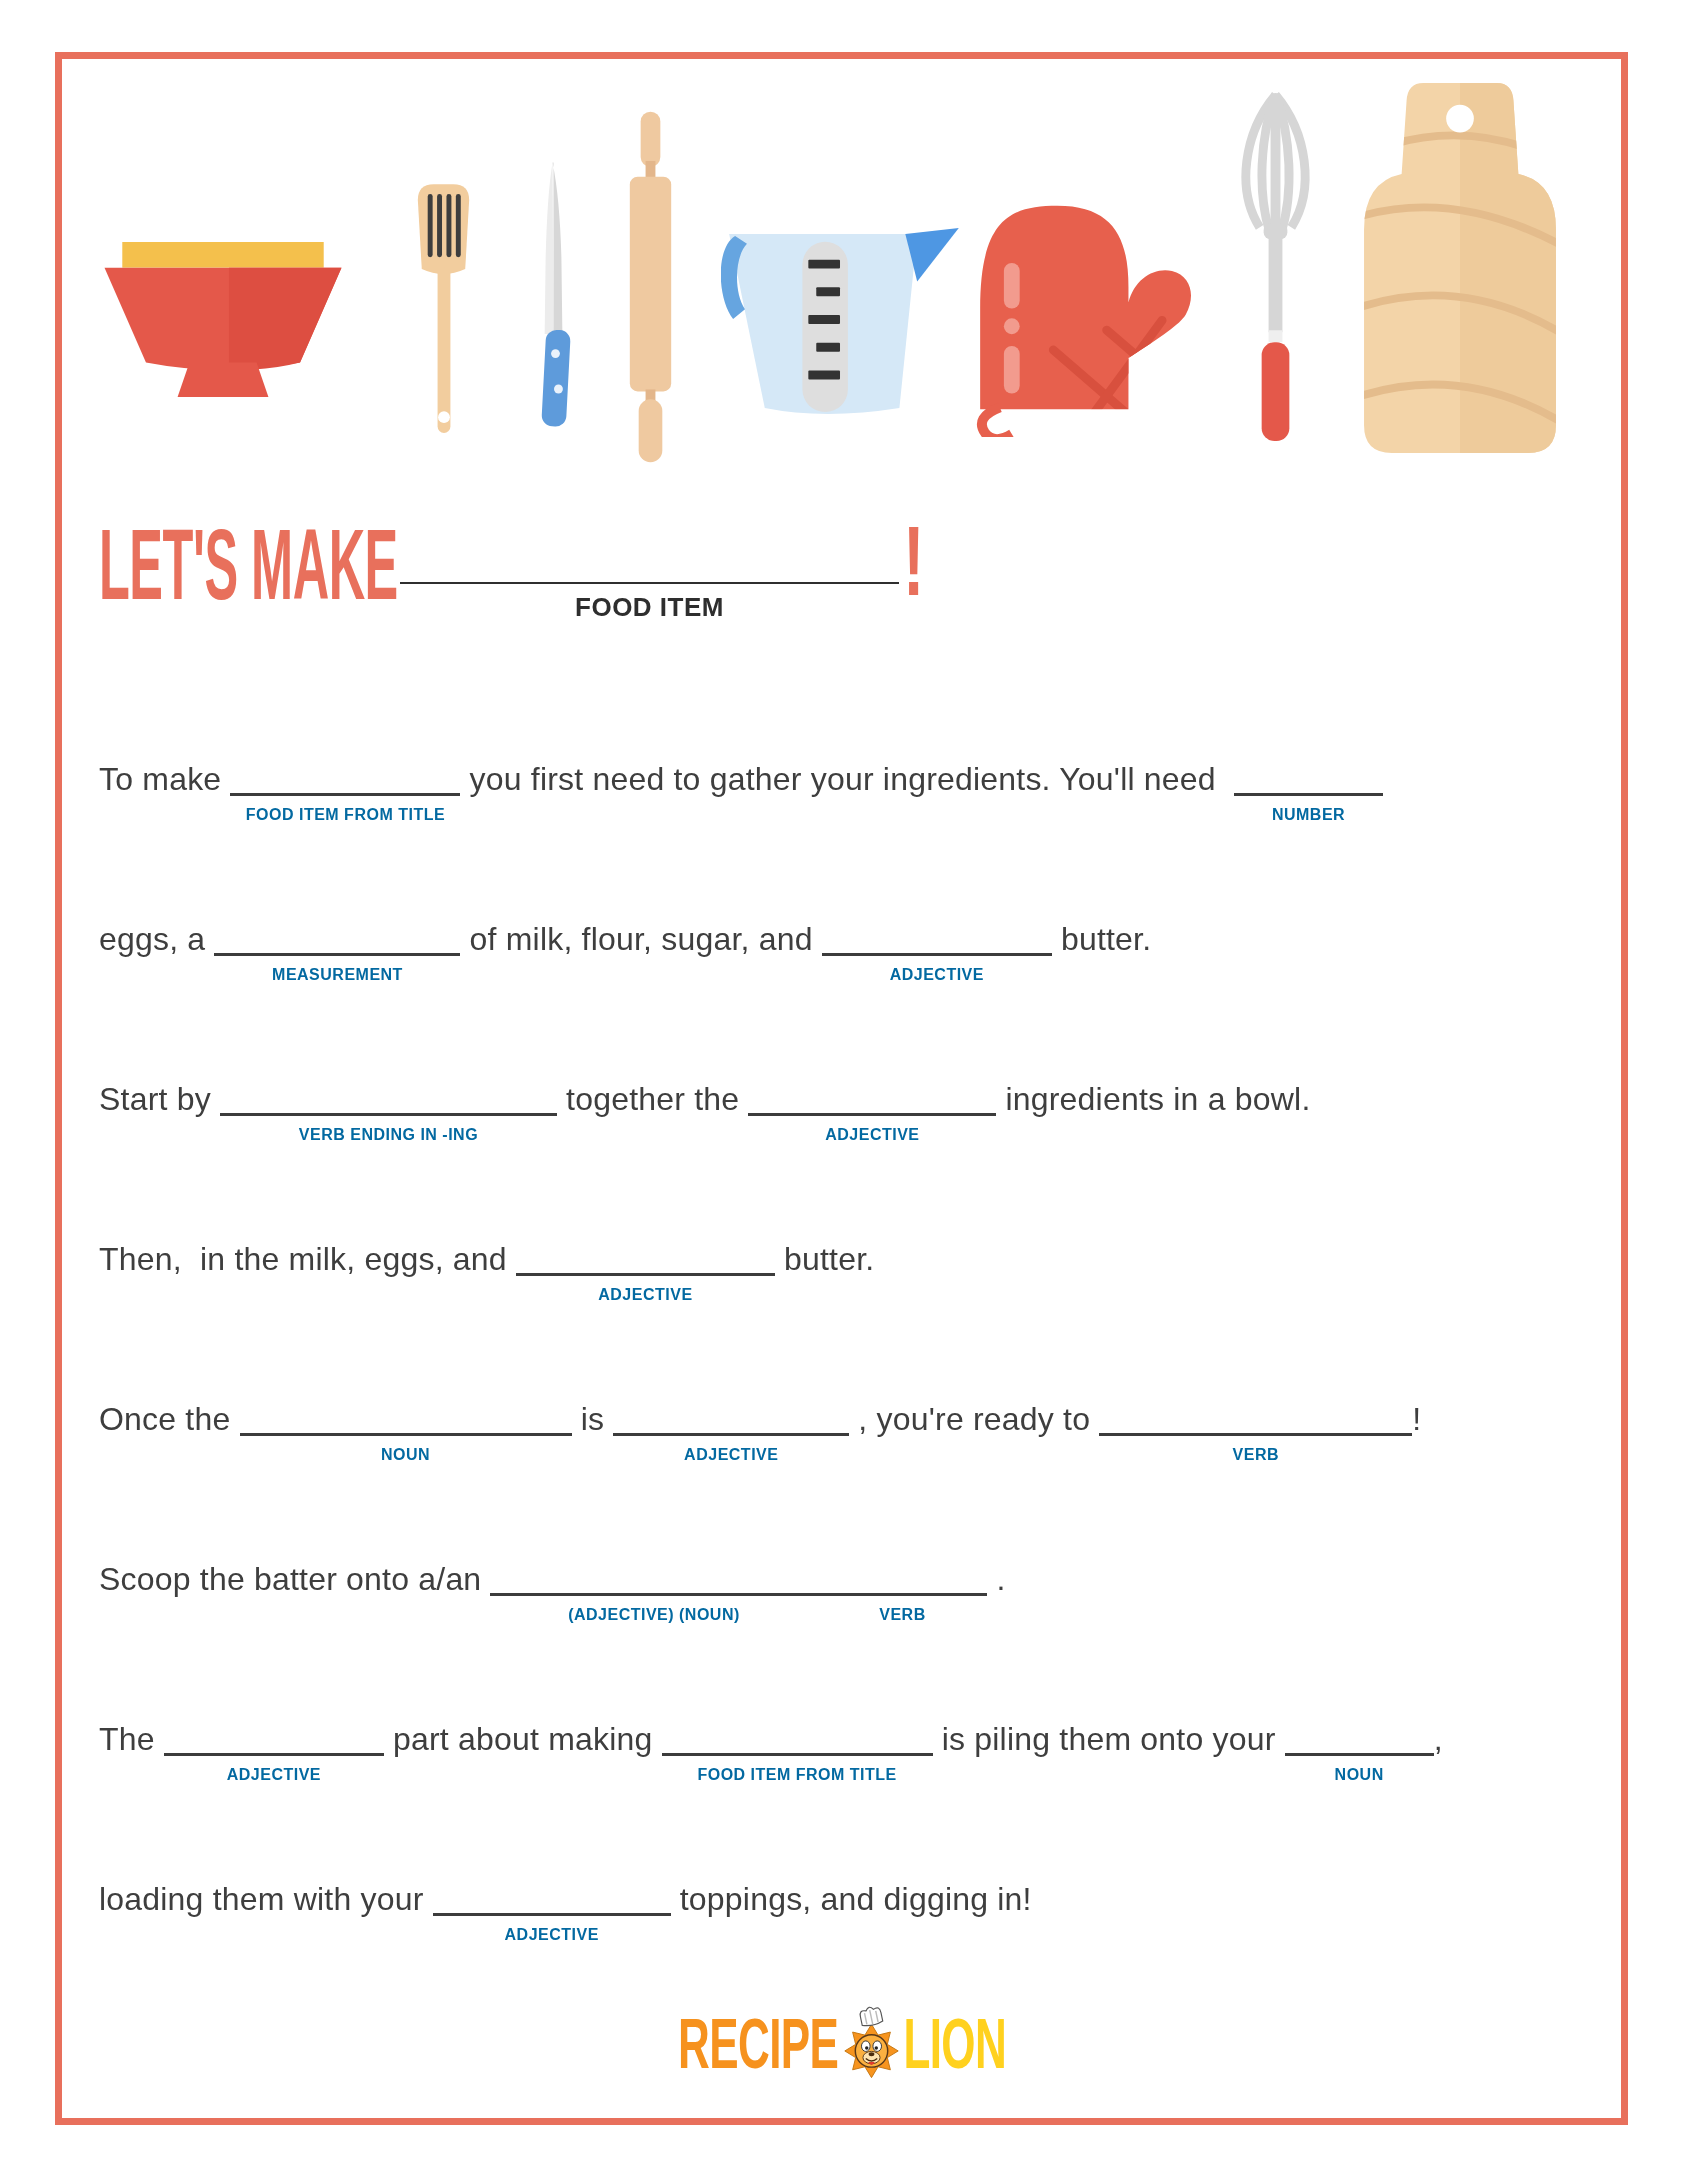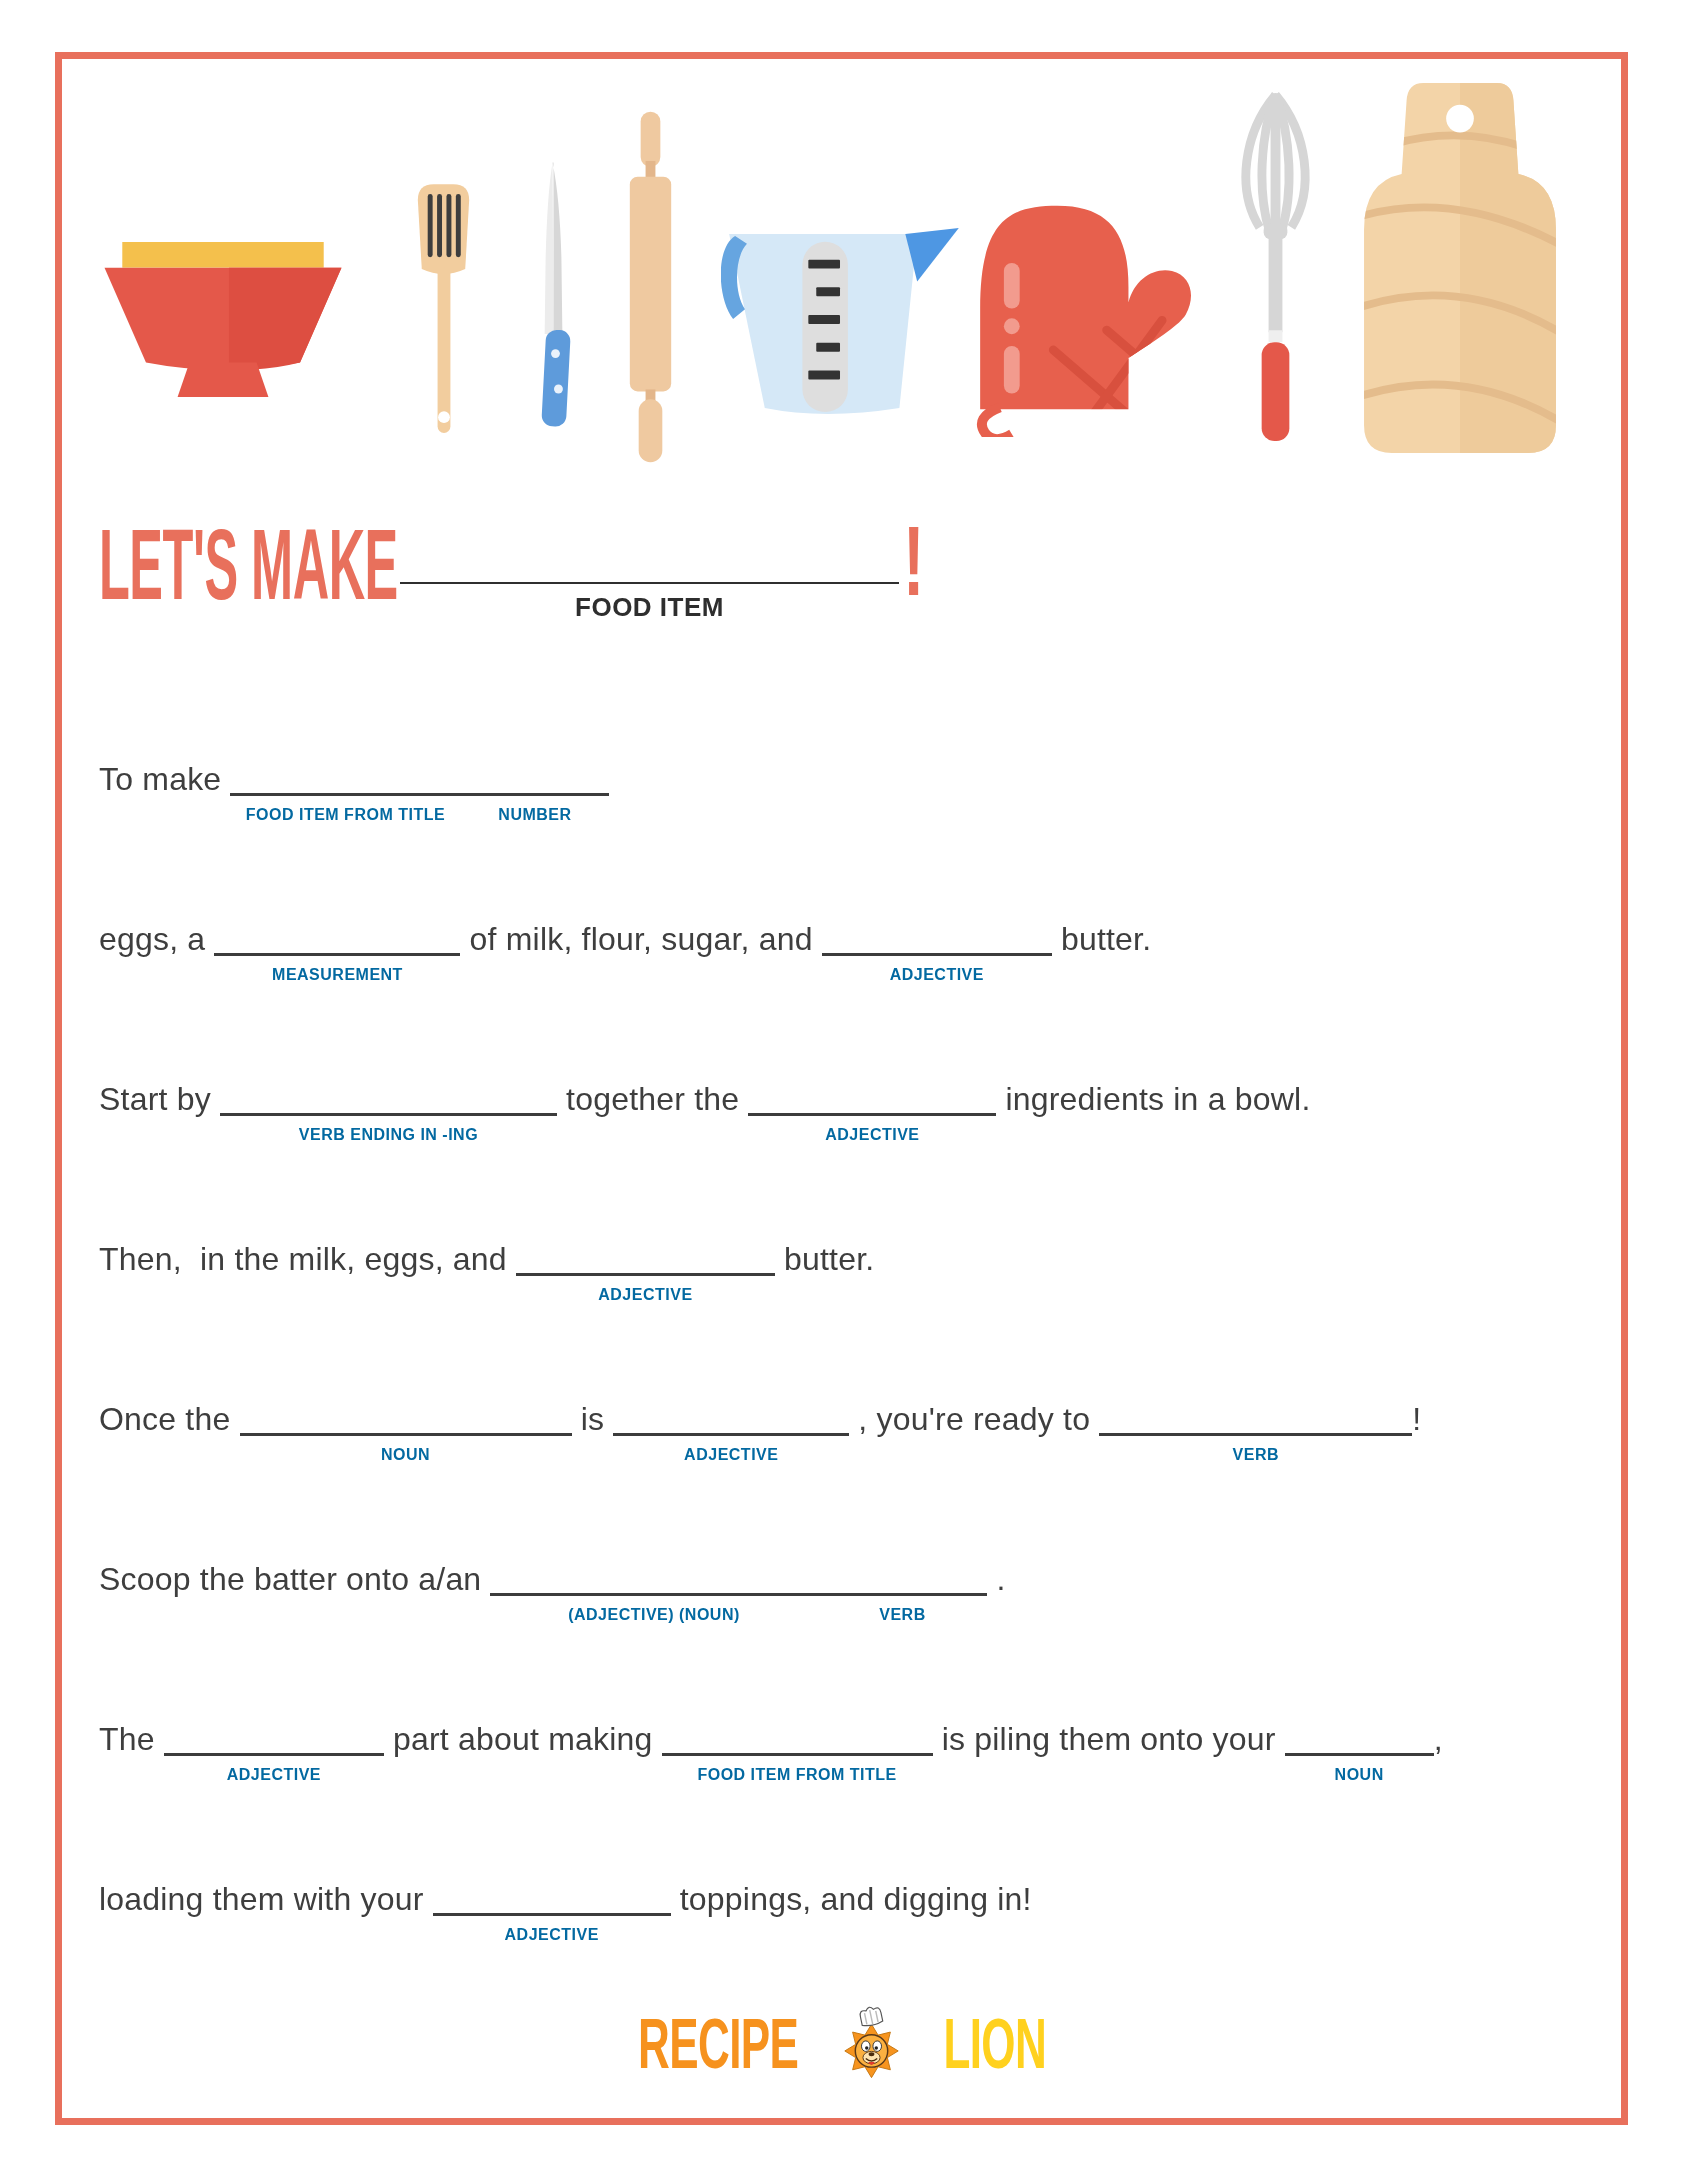--- a/index.html
+++ b/index.html
@@ -24,21 +24,21 @@
   
   .paragraphs{position:absolute;left:99px;top:753px;width:1505px;}
   .para{white-space:pre;font-size:32px;line-height:39px;margin:0 0 114px 0;letter-spacing:0.2px;}
   .seg-text{white-space:pre;}
   .seg-blank{display:inline-block;position:relative;height:40px;vertical-align:baseline;
       border-bottom:3px solid #3C3C3C;margin-bottom:-6px;}
   .blank-label{position:absolute;top:calc(100% + 10px);left:50%;transform:translateX(-50%);
       font-size:16px;line-height:24px;font-weight:700;letter-spacing:0.5px;color:#0369a1;white-space:nowrap;}
 
   
-  .footer{position:absolute;left:0;top:2002px;width:1683px;display:flex;justify-content:center;align-items:center;height:83px;gap:40px;}
+  .footer{position:absolute;left:0;top:2002px;width:1683px;display:flex;justify-content:center;align-items:center;height:83px;}
   .brand-word{font-size:71px;font-weight:800;line-height:71px;letter-spacing:-1px;display:inline-block;}
   .brand-recipe{color:#F6921E;transform:scaleX(0.62);margin:0 -48px 0 -48px;}
   .brand-lion{color:#FFD11E;transform:scaleX(0.62);margin:0 -32px 0 -32px;}
   .mascot{width:61px;height:85px;margin:0 2px;position:relative;top:-4px;}
 </style>
 </head>
 <body>
 
 <div class="page">
   <div class="frame"></div>
@@ -147,21 +147,21 @@
 
   <div class="title-row">
     <h1 class="title-text">LET'S MAKE</h1>
     <div class="title-blank">
       <span class="title-blank-label">FOOD ITEM</span>
     </div>
     <div class="title-bang">!</div>
   </div>
 
   <div class="paragraphs" id="paragraphs">
-      <div class="para"><span class="seg-text">To make </span><span class="seg-blank" style="width: 230px;"><span class="blank-label">FOOD ITEM FROM TITLE</span></span><span class="seg-blank" style="width: 149px;"><span class="blank-label">NUMBER</span></span></div>
+      <div class="para"><span class="seg-text">To make </span><span class="seg-blank" style="width: 230px;"><span class="blank-label">FOOD ITEM FROM TITLE</span></span><span class="seg-text"> you first need to gather your ingredients. You'll need  </span><span class="seg-blank" style="width: 149px;"><span class="blank-label">NUMBER</span></span></div>
       <div class="para"><span class="seg-text">eggs, a </span><span class="seg-blank" style="width: 246px;"><span class="blank-label">MEASUREMENT</span></span><span class="seg-text"> of milk, flour, sugar, and </span><span class="seg-blank" style="width: 230px;"><span class="blank-label">ADJECTIVE</span></span><span class="seg-text"> butter.</span></div>
       <div class="para"><span class="seg-text">Start by </span><span class="seg-blank" style="width: 337px;"><span class="blank-label">VERB ENDING IN -ING</span></span><span class="seg-text"> together the </span><span class="seg-blank" style="width: 248px;"><span class="blank-label">ADJECTIVE</span></span><span class="seg-text"> ingredients in a bowl.</span></div>
       <div class="para"><span class="seg-text">Then, </span><span class="seg-text"> in the milk, eggs, and </span><span class="seg-blank" style="width: 259px;"><span class="blank-label">ADJECTIVE</span></span><span class="seg-text"> butter.</span></div>
       <div class="para"><span class="seg-text">Once the </span><span class="seg-blank" style="width: 332px;"><span class="blank-label">NOUN</span></span><span class="seg-text"> is </span><span class="seg-blank" style="width: 236px;"><span class="blank-label">ADJECTIVE</span></span><span class="seg-text"> , you're ready to </span><span class="seg-blank" style="width: 313px;"><span class="blank-label">VERB</span></span><span class="seg-text">!</span></div>
       <div class="para"><span class="seg-text">Scoop the batter onto a/an </span><span class="seg-blank" style="width: 327px;"><span class="blank-label">(ADJECTIVE) (NOUN)</span></span><span class="seg-blank" style="width: 170px;"><span class="blank-label">VERB</span></span><span class="seg-text"> .</span></div>
       <div class="para"><span class="seg-text">The </span><span class="seg-blank" style="width: 220px;"><span class="blank-label">ADJECTIVE</span></span><span class="seg-text"> part about making </span><span class="seg-blank" style="width: 271px;"><span class="blank-label">FOOD ITEM FROM TITLE</span></span><span class="seg-text"> is piling them onto your </span><span class="seg-blank" style="width: 149px;"><span class="blank-label">NOUN</span></span><span class="seg-text">,</span></div>
       <div class="para"><span class="seg-text">loading them with your </span><span class="seg-blank" style="width: 238px;"><span class="blank-label">ADJECTIVE</span></span><span class="seg-text"> toppings, and digging in!</span></div>
     </div>
 
   <div class="footer">

